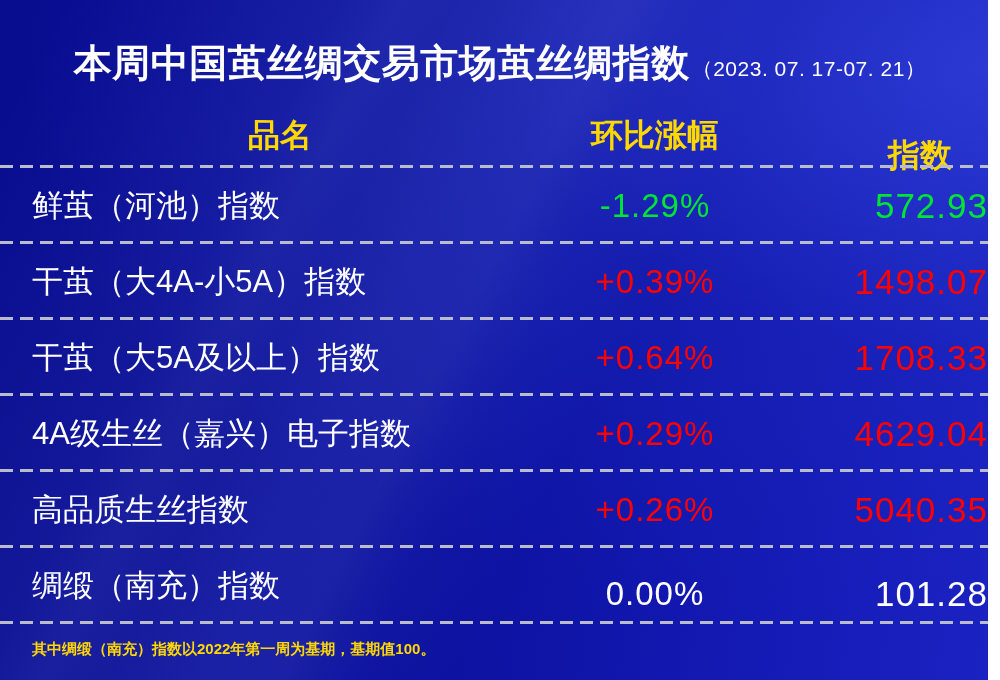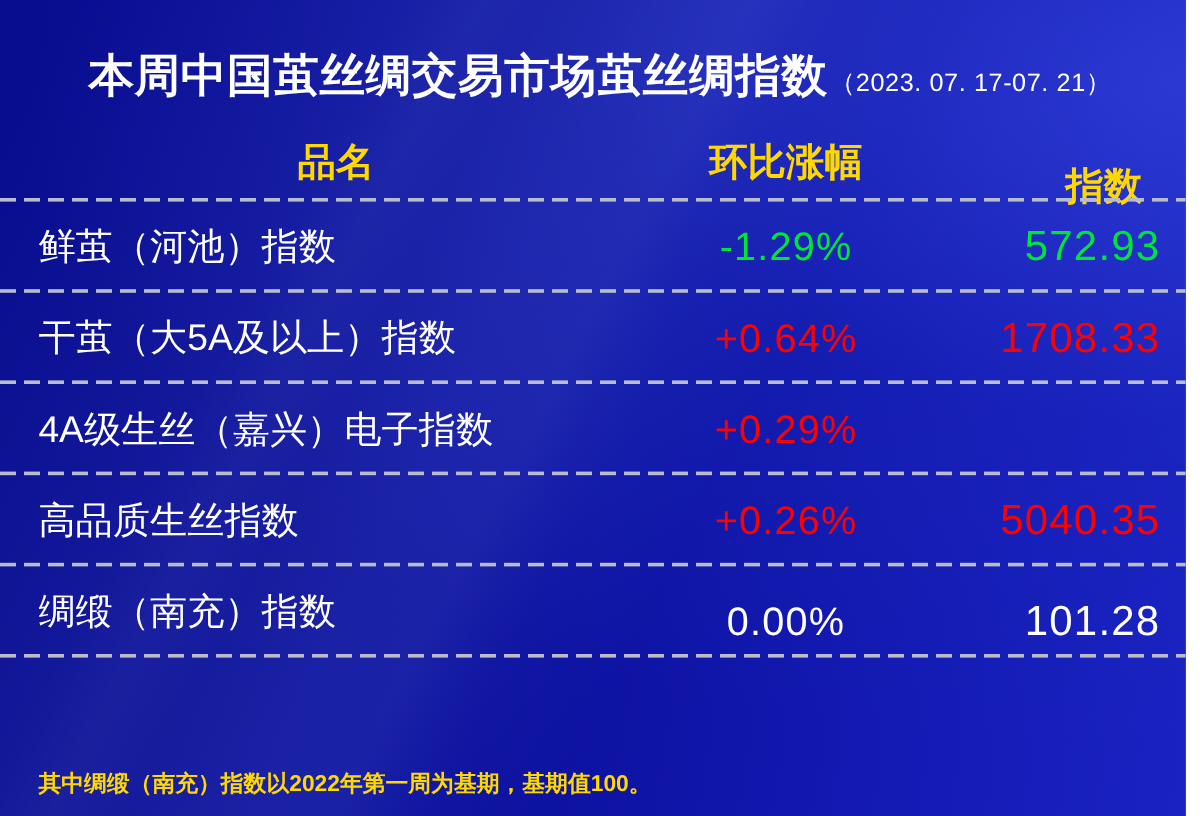--- a/index.html
+++ b/index.html
@@ -126,21 +126,21 @@
   .c-change {
     flex: 0 0 190px;
     box-sizing: border-box;
     text-align: center;
     white-space: nowrap;
     letter-spacing: 1px;
   }
   .c-index {
     flex: 1 1 auto;
     box-sizing: border-box;
-    padding-right: 33px;
+    padding-right: 12px;
     text-align: right;
     white-space: nowrap;
     letter-spacing: 1px;
   }
 
   
   .header-row .c-name,
   .header-row .c-change,
   .header-row .c-index {
     color: #ffd800;
@@ -172,21 +172,21 @@
   .val-down { color: #00e534; }
   .val-up   { color: #ff0000; }
   .val-flat { color: #ffffff; margin-top: 16px; }
 
   
   .footnote {
     position: absolute;
     left: 32px;
     top: 640px;
     color: #ffd800;
-    font-size: 19px;
+    font-size: 15px;
     font-weight: bold;
     white-space: nowrap;
     text-align: right;
   }
 </style>
 </head>
 <body>
 
 <div id="poster">
   <div id="content">
@@ -205,31 +205,38 @@
         <div class="sep"></div>
       </div>
 
       <div class="row data-row">
         <div class="c-name">鲜茧（河池）指数</div>
         <div class="c-change val-down">-1.29%</div>
         <div class="c-index val-down">572.93</div>
         <div class="sep"></div>
       </div>
 
+      <div class="row data-row">
+        <div class="c-name">干茧（大4A-小5A）指数</div>
+        <div class="c-change val-up">+0.39%</div>
+        <div class="c-index val-up">1498.07</div>
+        <div class="sep"></div>
+      </div>
 
       <div class="row data-row">
         <div class="c-name">干茧（大5A及以上）指数</div>
         <div class="c-change val-up">+0.64%</div>
         <div class="c-index val-up">1708.33</div>
         <div class="sep"></div>
       </div>
 
       <div class="row data-row">
         <div class="c-name">4A级生丝（嘉兴）电子指数</div>
         <div class="c-change val-up">+0.29%</div>
+        <div class="c-index val-up">4629.04</div>
         <div class="sep"></div>
       </div>
 
       <div class="row data-row">
         <div class="c-name">高品质生丝指数</div>
         <div class="c-change val-up">+0.26%</div>
         <div class="c-index val-up">5040.35</div>
         <div class="sep"></div>
       </div>
 

